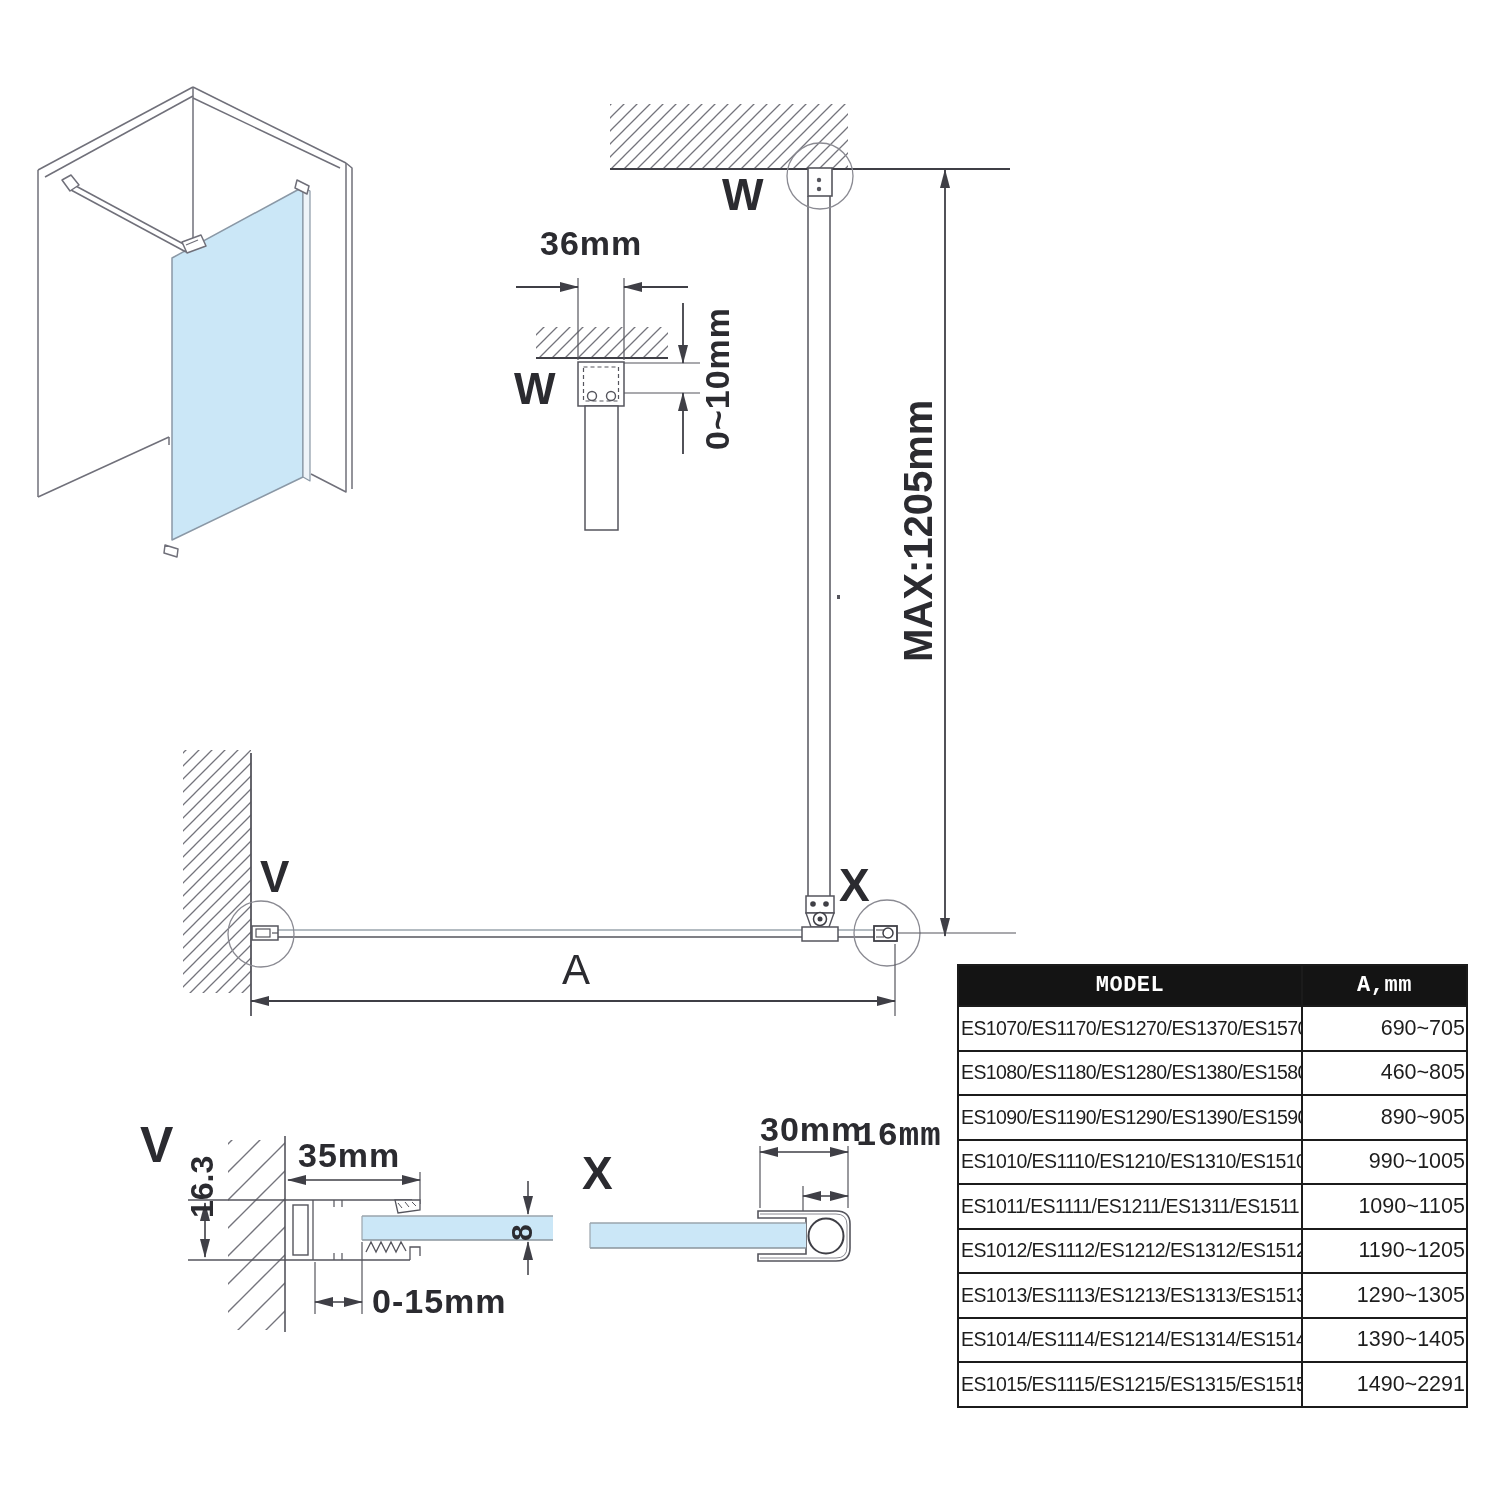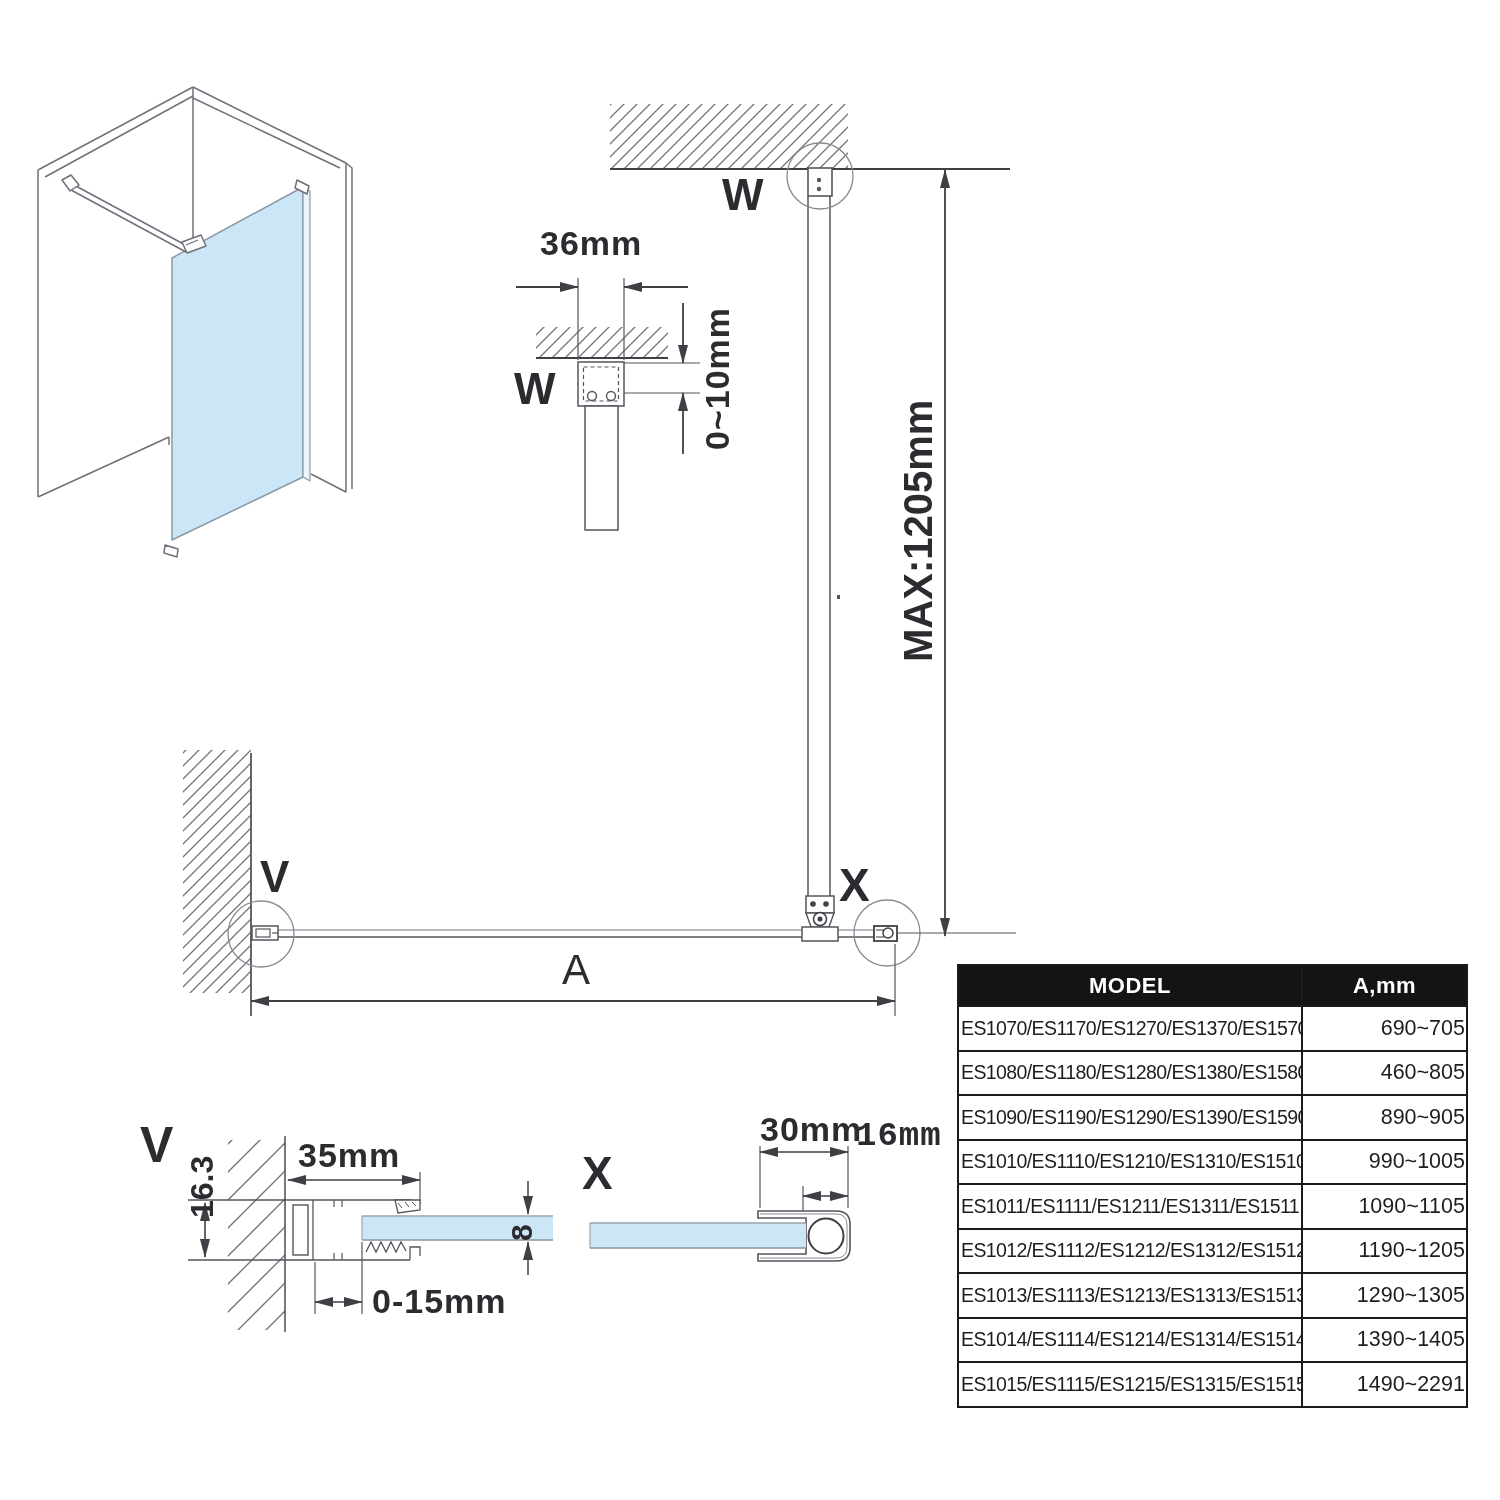--- a/index.html
+++ b/index.html
@@ -10,21 +10,21 @@
   .b{font-weight:700;}
   .rot{transform-origin:0 0;transform:rotate(-90deg);}
   .dim{font-size:34px;font-weight:700;letter-spacing:1px;}
   .biglabel{font-size:44px;font-weight:700;}
   
   .spec-table{position:absolute;left:957px;top:964px;width:509px;border-collapse:collapse;
               table-layout:fixed;background:#fff;}
   .spec-table th,.spec-table td{border:2px solid #1b1b1b;overflow:hidden;}
   .spec-table thead tr{height:41px;}
   .spec-table thead th{background:#141414;color:#ffffff;font-size:22px;font-weight:700;
-                       text-align:center;letter-spacing:0.5px;}
+                       text-align:center;letter-spacing:0.5px;font-family:Liberation Mono, monospace;}
   .spec-table tbody tr{height:44.5px;}
   .model-cell{font-size:19.5px;letter-spacing:-0.6px;text-align:center;color:#1d1d1d;
               white-space:nowrap;padding:0 2px;}
   .a-cell{font-size:21.5px;text-align:right;color:#1d1d1d;white-space:nowrap;}
   .col-model{width:344px;}
   .col-a{width:165px;}
 </style>
 </head>
 <body>
 

